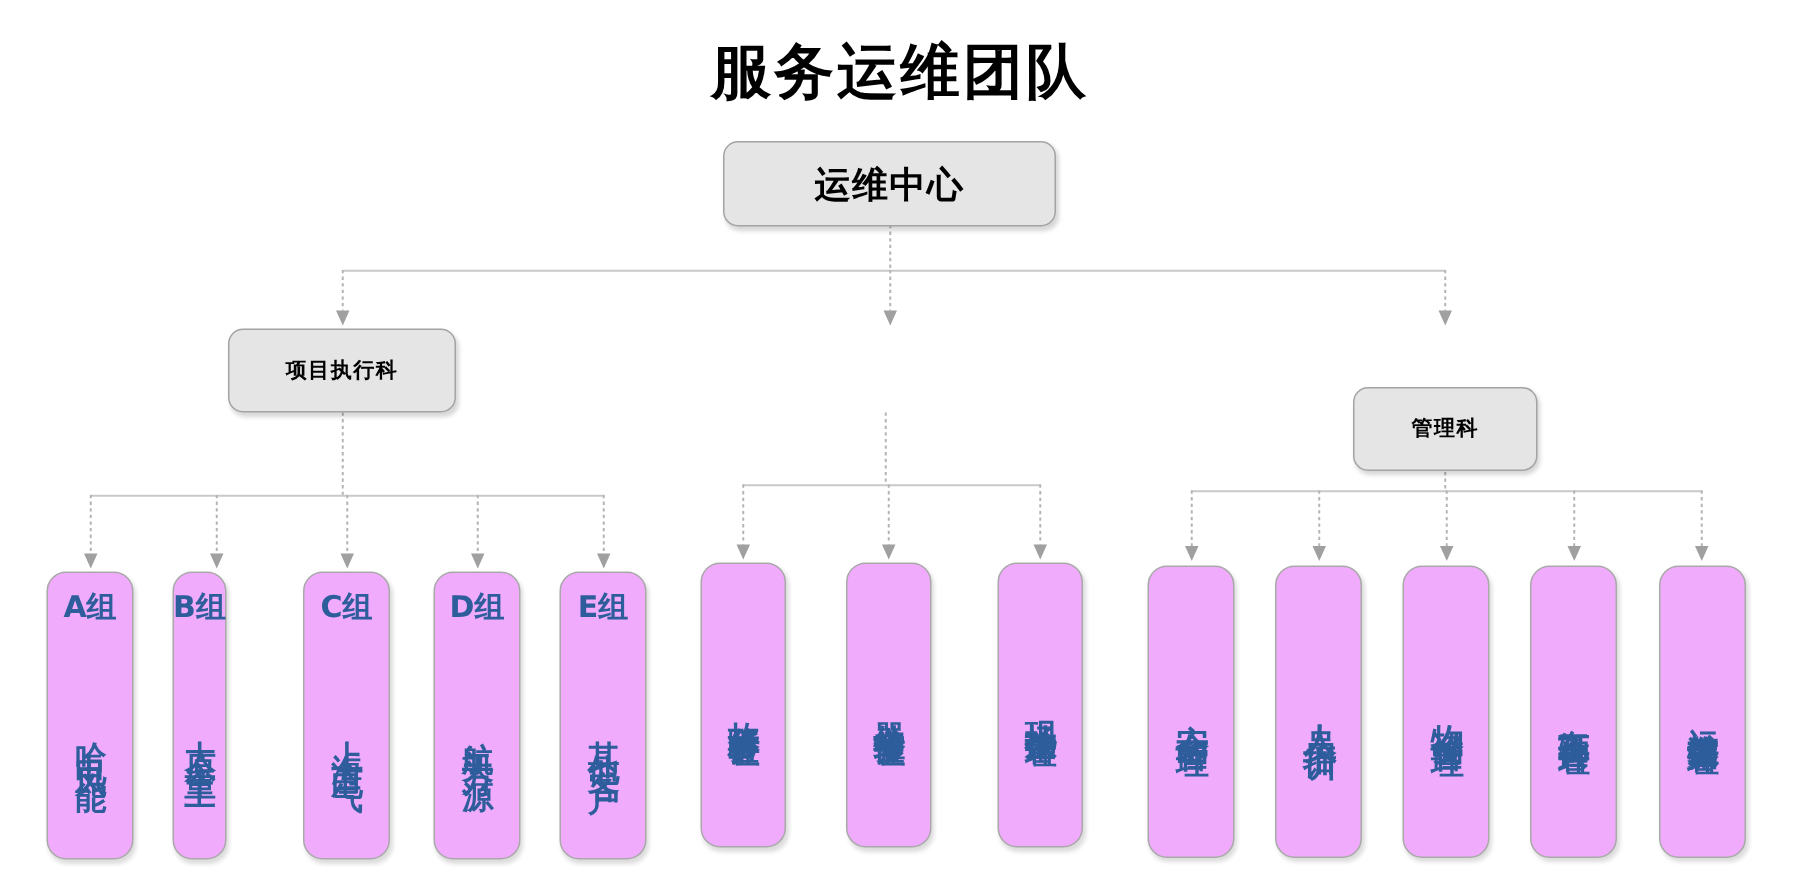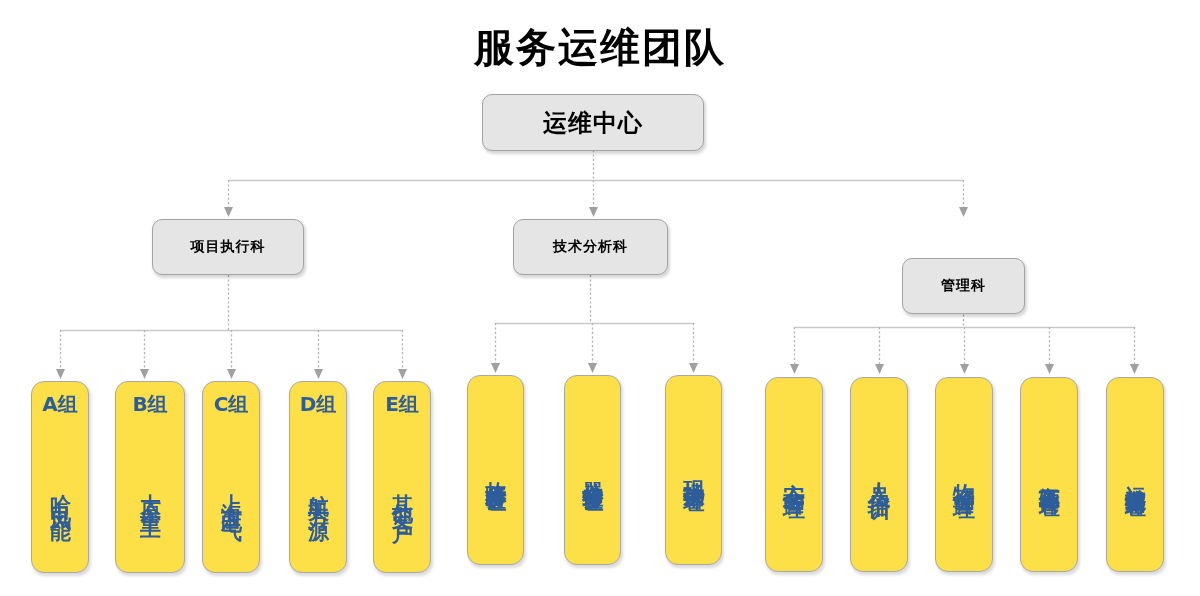--- a/index.html
+++ b/index.html
@@ -20,21 +20,21 @@
     position:absolute;background:#e5e5e5;
     border:1.6px solid #a4a4a4;border-radius:10px;
     box-shadow:1.5px 2.5px 3px rgba(0,0,0,0.16);
     display:flex;align-items:center;justify-content:center;
     font-weight:bold;color:#000000;box-sizing:border-box;
   }
   .root-node{font-size:24px;letter-spacing:1px;}
   .sect-node{font-size:14px;letter-spacing:1px;}
 
   .leaf{
-    position:absolute;background:#fde047;
+    position:absolute;background:#f0abfc;
     border:1.6px solid #a9a9a9;border-radius:13px;
     box-shadow:1.5px 2.5px 3px rgba(0,0,0,0.14);
     display:flex;flex-direction:column;align-items:center;
     box-sizing:border-box;
   }
   .gtag{
     margin-top:9px;font-size:20px;font-weight:bold;color:#2e5d9c;white-space:nowrap;
   }
   .vwrap{flex:1;display:flex;align-items:center;justify-content:center;width:100%;}
   .vtext{
@@ -107,34 +107,31 @@
 
   <div class="title">服务运维团队</div>
 
   <div class="node root-node" style="left:482px;top:94px;width:222px;height:57px;">
     <span>运维中心</span>
   </div>
 
   <div class="node sect-node" style="left:152px;top:219px;width:152px;height:56px;">
     <span>项目执行科</span>
   </div>
-  <div class="node sect-node" style="left:513px;top:219px;width:155px;height:56px;">
-    <span>技术分析科</span>
-  </div>
   <div class="node sect-node" style="left:902px;top:219px;width:123px;height:56px;margin-top:39px;">
     <span>管理科</span>
   </div>
 
   <div class="leaf" style="left:31px;top:381px;width:58px;height:192px;">
     <div class="gtag">A组</div>
     <div class="vwrap">
         <span class="vtext sp-wide">哈电风能</span>
       </div>
   </div>
-  <div class="leaf" style="left:115px;top:381px;width:70px;height:192px;">
+  <div class="leaf" style="left:115px;top:381px;width:36px;height:192px;">
     <div class="gtag">B组</div>
     <div class="vwrap">
         <span class="vtext sp-wide">太原重工</span>
       </div>
   </div>
   <div class="leaf" style="left:202px;top:381px;width:58px;height:192px;">
     <div class="gtag">C组</div>
     <div class="vwrap">
         <span class="vtext sp-wide">上海电气</span>
       </div>

